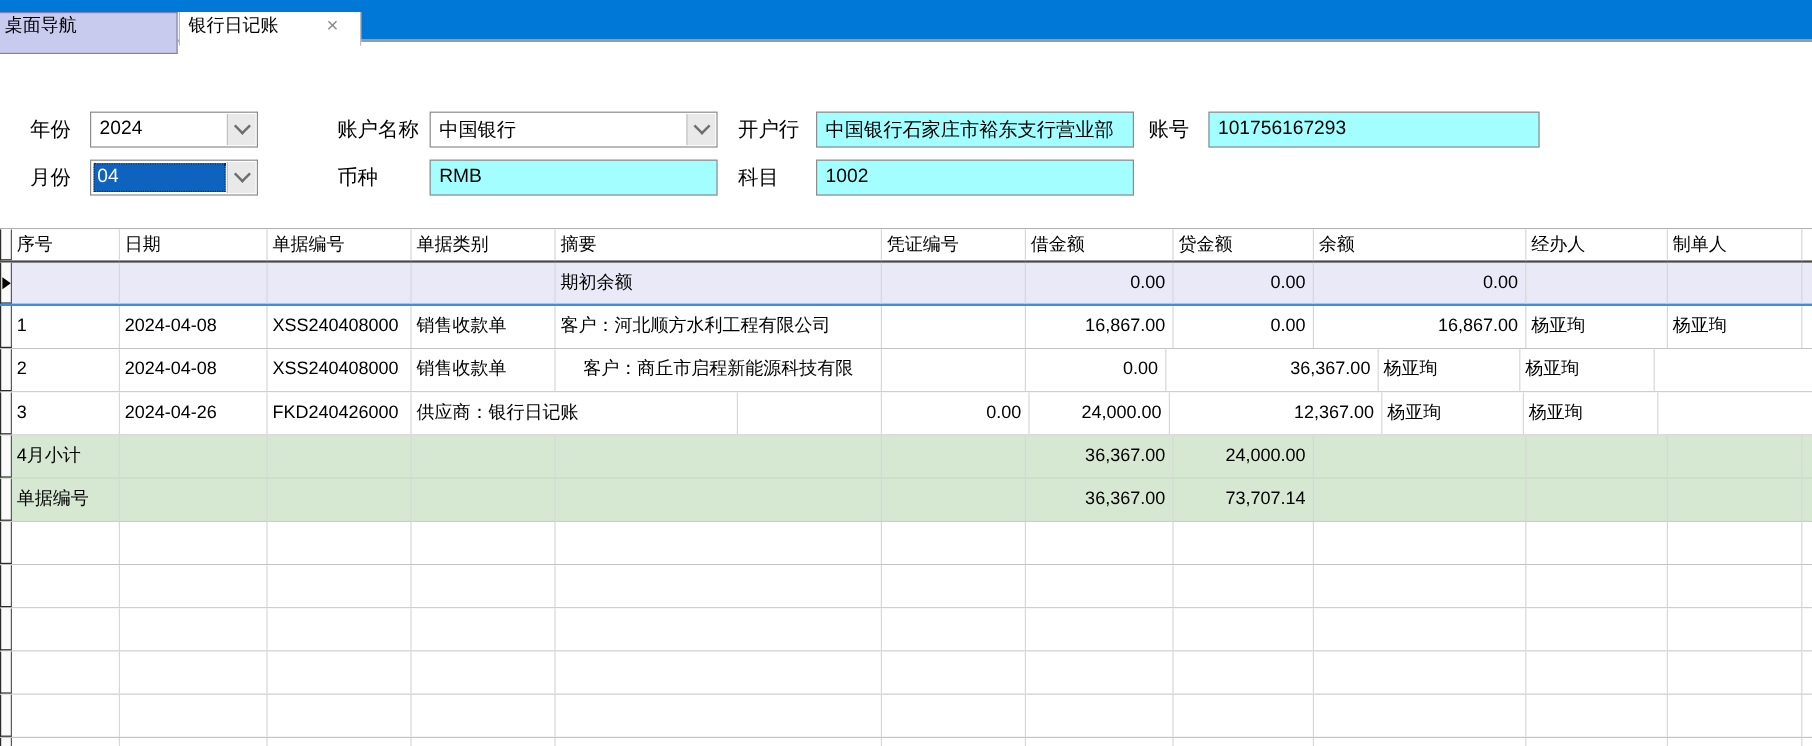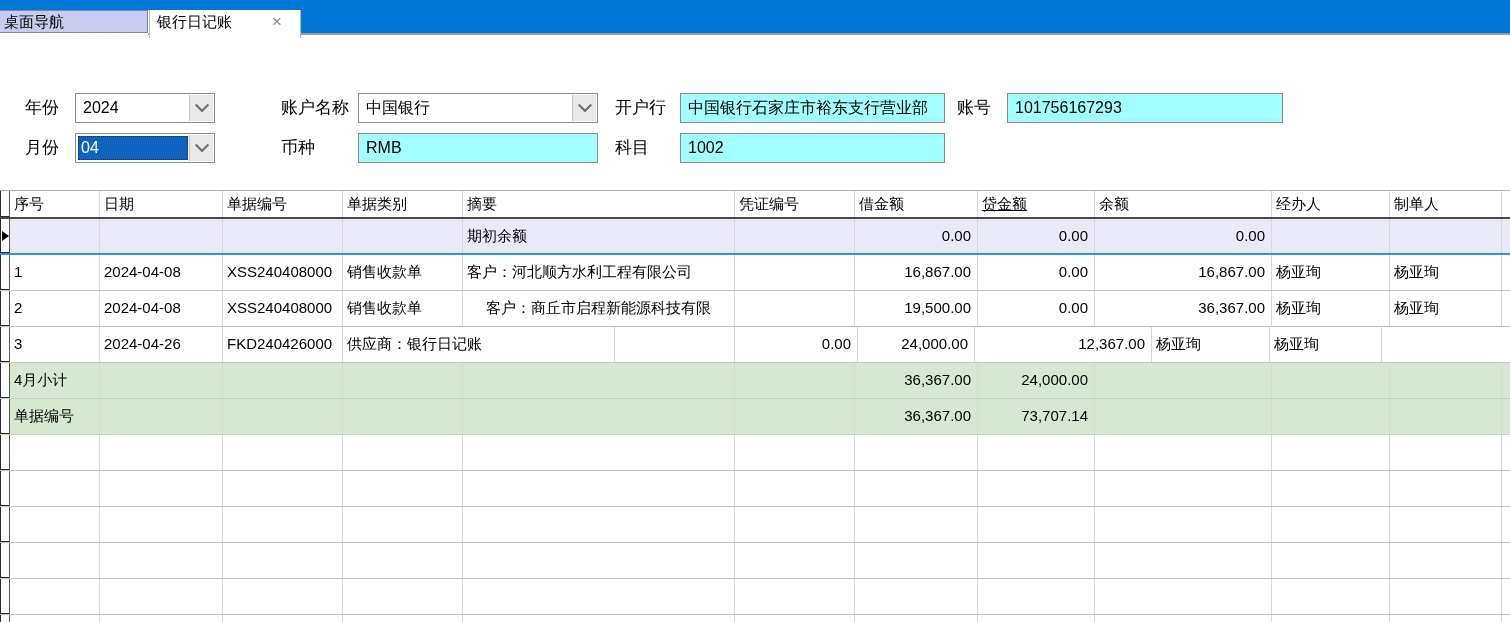--- a/index.html
+++ b/index.html
@@ -6,21 +6,21 @@
   body{
     width:1510px;height:622px;overflow:hidden;position:relative;
     background:#fff;color:#000;
     font-family:"Liberation Sans","DejaVu Sans",sans-serif;
   }
   
   .titlebar{position:absolute;left:0;top:0;width:1510px;height:10px;background:#0078d7}
   .tabfill{position:absolute;left:300px;top:10px;width:1210px;height:23px;background:#0078d7}
   .tabline{position:absolute;left:148px;top:33px;width:1362px;height:2px;background:#9a9a9a}
   .tab1{
-    position:absolute;left:0;top:10px;width:148px;height:23px;box-sizing:border-box;
+    position:absolute;left:0;top:10px;width:148px;height:35px;box-sizing:border-box;
     background:#c9cbee;border:1px solid #8183b4;border-left:none;
     font-size:15px;line-height:21px;padding-left:4px;color:#000;z-index:1;
   }
   .tab2{
     position:absolute;left:149px;top:10px;width:152px;height:28px;box-sizing:border-box;
     background:#fff;border-left:1px solid #bbb;border-right:1px solid #bbb;
     font-size:15px;line-height:24px;padding-left:7px;color:#000;z-index:2;
   }
   .tab2 .close{
     position:absolute;right:14px;top:1px;width:18px;height:22px;text-align:center;
@@ -129,21 +129,21 @@
 <div class="tbl" id="grid">
     <div class="trow hrow">
       <div class="marker"></div>
       <div class="cell" style="width: 90px;">序号</div>
       <div class="cell" style="width: 123px;">日期</div>
       <div class="cell" style="width: 120px;">单据编号</div>
       <div class="cell" style="width: 120px;">单据类别</div>
       <div class="cell" style="width: 272px;">摘要</div>
       <div class="cell" style="width: 120px;">凭证编号</div>
       <div class="cell" style="width: 123px;">借金额</div>
-      <div class="cell" style="width: 117px; text-decoration: underline;">贷金额</div>
+      <div class="cell" style="width: 117px;">贷金额</div>
       <div class="cell" style="width: 177px;">余额</div>
       <div class="cell" style="width: 118px;">经办人</div>
       <div class="cell" style="width: 112px;">制单人</div>
       <div class="cell filler" style="width: 8px;"></div>
     </div>
     <div class="trow row-opening">
       <div class="marker">
         <span class="tri"></span>
       </div>
       <div class="cell" style="width: 90px;"></div>
@@ -175,21 +175,20 @@
       <div class="cell filler" style="width: 8px;"></div>
     </div>
     <div class="trow row-data">
       <div class="marker"></div>
       <div class="cell" style="width: 90px;">2</div>
       <div class="cell" style="width: 123px;">2024-04-08</div>
       <div class="cell" style="width: 120px;">XSS240408000</div>
       <div class="cell" style="width: 120px;">销售收款单</div>
       <div class="cell" style="width: 272px; text-align: center;">客户：商丘市启程新能源科技有限</div>
       <div class="cell" style="width: 120px;"></div>
-      <div class="cell num" style="width: 123px;">19,500.00</div>
       <div class="cell num" style="width: 117px;">0.00</div>
       <div class="cell num" style="width: 177px;">36,367.00</div>
       <div class="cell" style="width: 118px;">杨亚珣</div>
       <div class="cell" style="width: 112px;">杨亚珣</div>
       <div class="cell filler" style="width: 8px;"></div>
     </div>
     <div class="trow row-data">
       <div class="marker"></div>
       <div class="cell" style="width: 90px;">3</div>
       <div class="cell" style="width: 123px;">2024-04-26</div>

